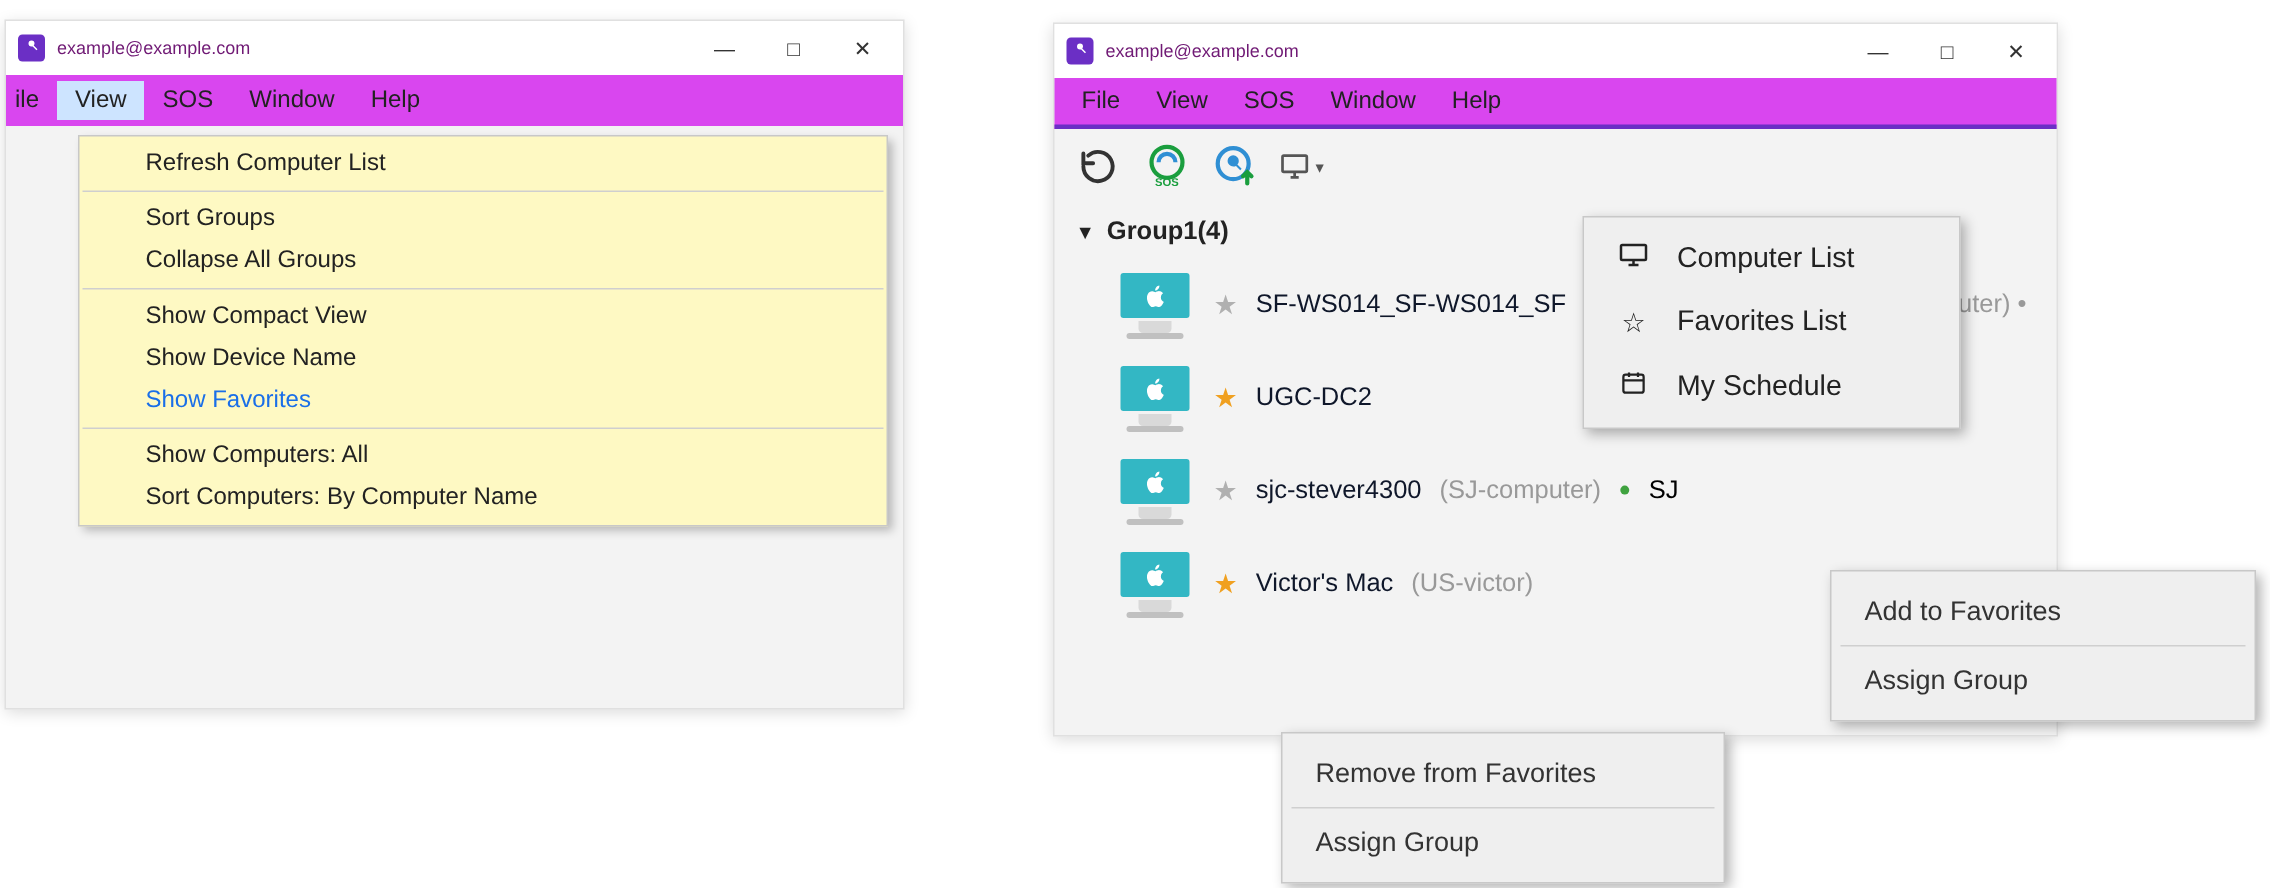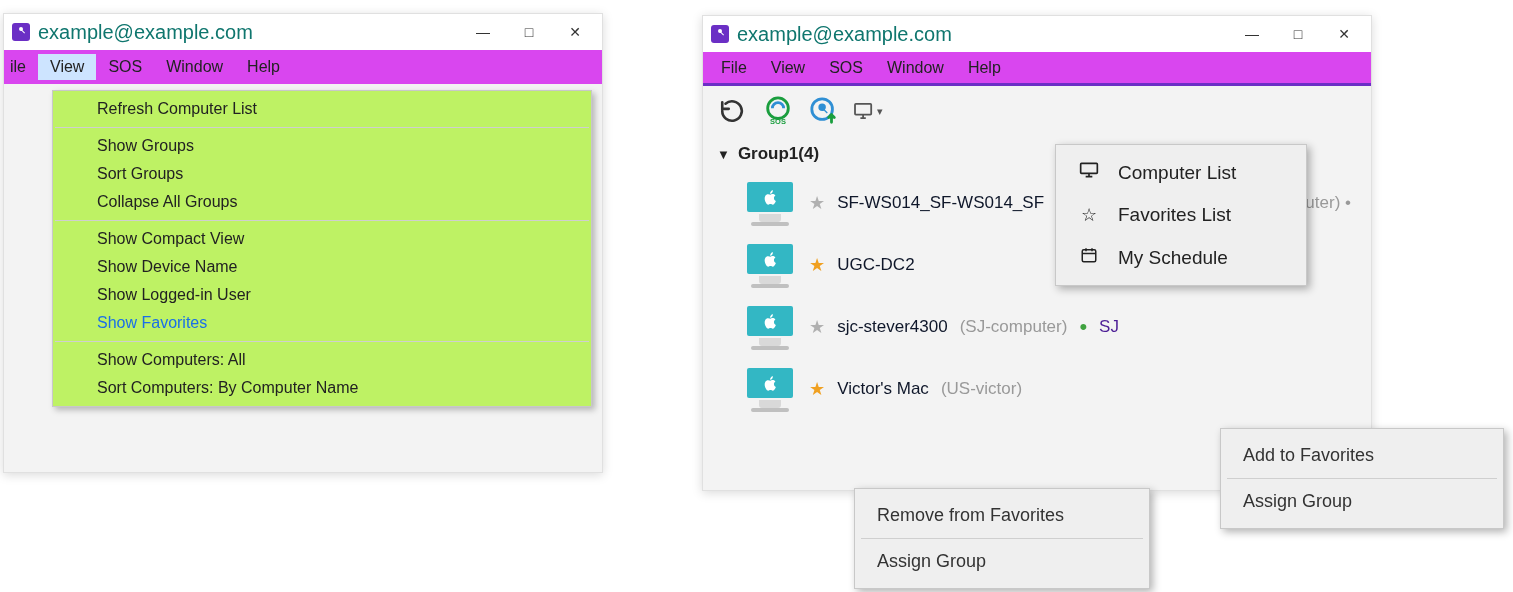--- a/index.html
+++ b/index.html
@@ -30,21 +30,21 @@
   }
   .app-icon {
     width: 18px; height: 18px;
     background: #6b2fc5;
     border-radius: 3px;
     margin-right: 8px;
     position: relative;
     display:flex;align-items:center;justify-content:center;
   }
   .app-icon svg { width:12px;height:12px; }
-  .title-text { flex: 0 0 auto; color:#0f766e; font-size:20px;}
+  .title-text { flex: 0 0 auto; color:#701a75; font-size:12px;}
   .titlebar-spacer { flex: 1 1 auto; }
   .win-btn {
     width: 46px; height: 32px;
     display:flex;align-items:center;justify-content:center;
     color:#333;
     font-family: "Segoe UI Symbol", sans-serif;
     font-size: 14px;
   }
   .menubar {
     display:flex;
@@ -62,21 +62,21 @@
     background:#cde4ff;
   }
 
   
   #window-left { left: 3px; top: 13px; width: 600px; height: 460px; }
   #window-left .titlebar { border-bottom:none; }
   .dropdown {
     position:absolute;
     left:48px; top:76px;
     width:540px;
-    background:#bef264;
+    background:#fef9c3;
     border:1px solid #c8c8c8;
     box-shadow: 3px 3px 6px rgba(0,0,0,0.25);
     padding: 4px 0;
   }
   .dropdown-item {
     padding: 5px 44px;
     font-size:16px;
     color:#222;
   }
   .dropdown-item.blue { color:#1a6fe8; }
@@ -155,21 +155,21 @@
     position:absolute; left:8px; bottom:0; width:38px; height:4px;
     background:#c0c0c0;
     border-radius:2px;
   }
   .star { font-size:18px; }
   .star.grey { color:#b0b0b0; }
   .star.gold { color:#f0a020; }
   .comp-name { color:#0f172a; }
   .comp-sub { color:#999; }
   .comp-dot { color:#3fa23f; font-size:22px; line-height:0; }
-  .comp-user { color:#4c1d95; }
+  .comp-user { color:#000000; }
   .comp-right-extra { color:#999; margin-left:auto; padding-right:6px; }
 
   
   .popup {
     position:absolute;
     background:#efefef;
     border:1px solid #c8c8c8;
     box-shadow: 3px 3px 8px rgba(0,0,0,0.3);
     padding: 6px 0;
   }
@@ -182,21 +182,21 @@
   .popup-item-icon {
     display:flex; align-items:flex-end; gap:18px;
     padding: 10px 22px;
     font-size:19px;
     white-space:nowrap;
   }
   .popup-item-icon .ico { width:22px; text-align:center; font-size:18px; }
   .popup-sep { height:1px; background:#cfcfcf; margin:2px 6px; }
 
   #view-popup { left: 1055px; top: 144px; width: 252px; }
-  #ctx-popup-fav { left: 1220px; top: 380px; width: 284px; margin-top: 48px; }
+  #ctx-popup-fav { left: 1220px; top: 380px; width: 284px; }
   #ctx-popup-remove { left: 854px; top: 488px; width: 296px; }
 
   #window-left .menubar { padding-left:0; }
   #window-left .menubar .menubar-item:first-child { padding-left:6px; }
 </style>
 </head>
 <body>
 
 <div class="window" id="window-left">
   <div class="titlebar">
@@ -215,27 +215,25 @@
       <div class="menubar-item">ile</div>
       <div class="menubar-item active">View</div>
       <div class="menubar-item">SOS</div>
       <div class="menubar-item">Window</div>
       <div class="menubar-item">Help</div>
     </div>
 
   <div class="dropdown" id="left-dropdown">
       <div class="dropdown-item">Refresh Computer List</div>
       <div class="dropdown-sep"></div>
-      <div class="dropdown-item">Show Groups</div>
       <div class="dropdown-item">Sort Groups</div>
       <div class="dropdown-item">Collapse All Groups</div>
       <div class="dropdown-sep"></div>
       <div class="dropdown-item">Show Compact View</div>
       <div class="dropdown-item">Show Device Name</div>
-      <div class="dropdown-item">Show Logged-in User</div>
       <div class="dropdown-item blue">Show Favorites</div>
       <div class="dropdown-sep"></div>
       <div class="dropdown-item">Show Computers: All</div>
       <div class="dropdown-item">Sort Computers: By Computer Name</div>
     </div>
 </div>
 
 <div class="window" id="window-right">
   <div class="titlebar">
     <div class="app-icon">

